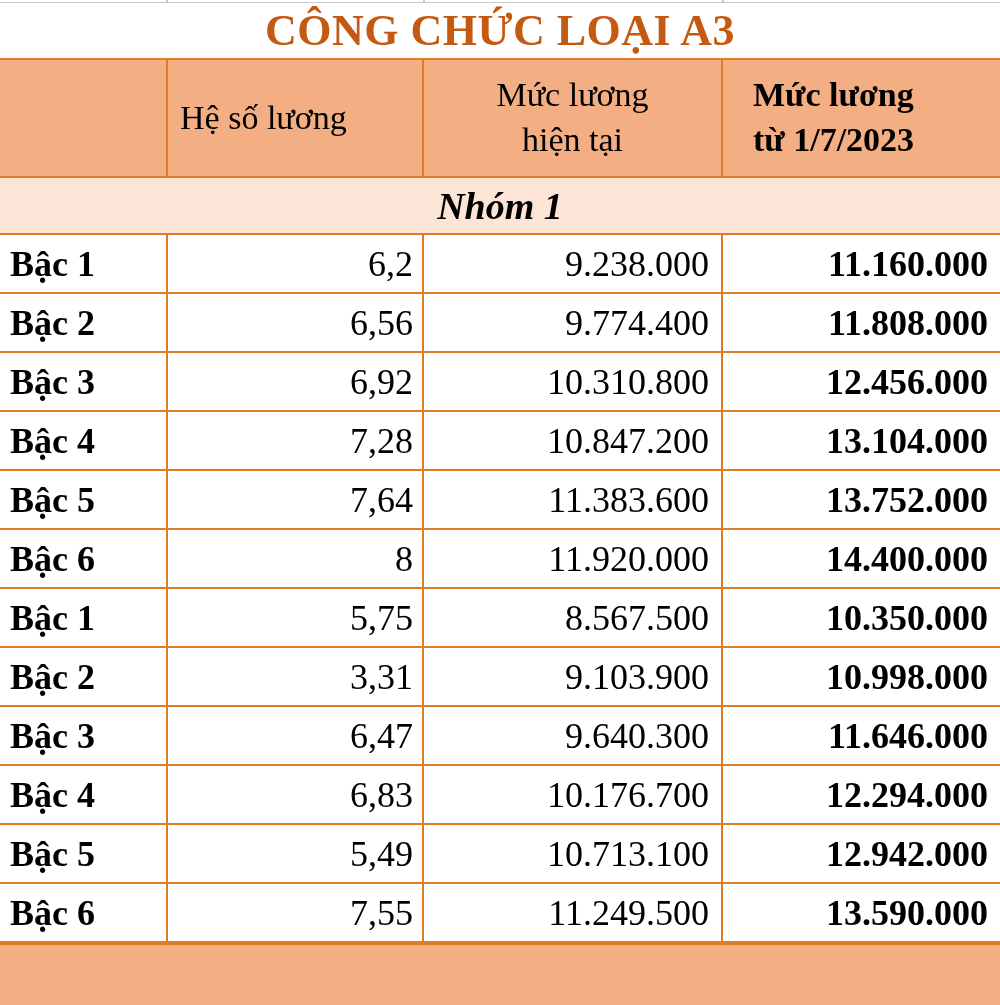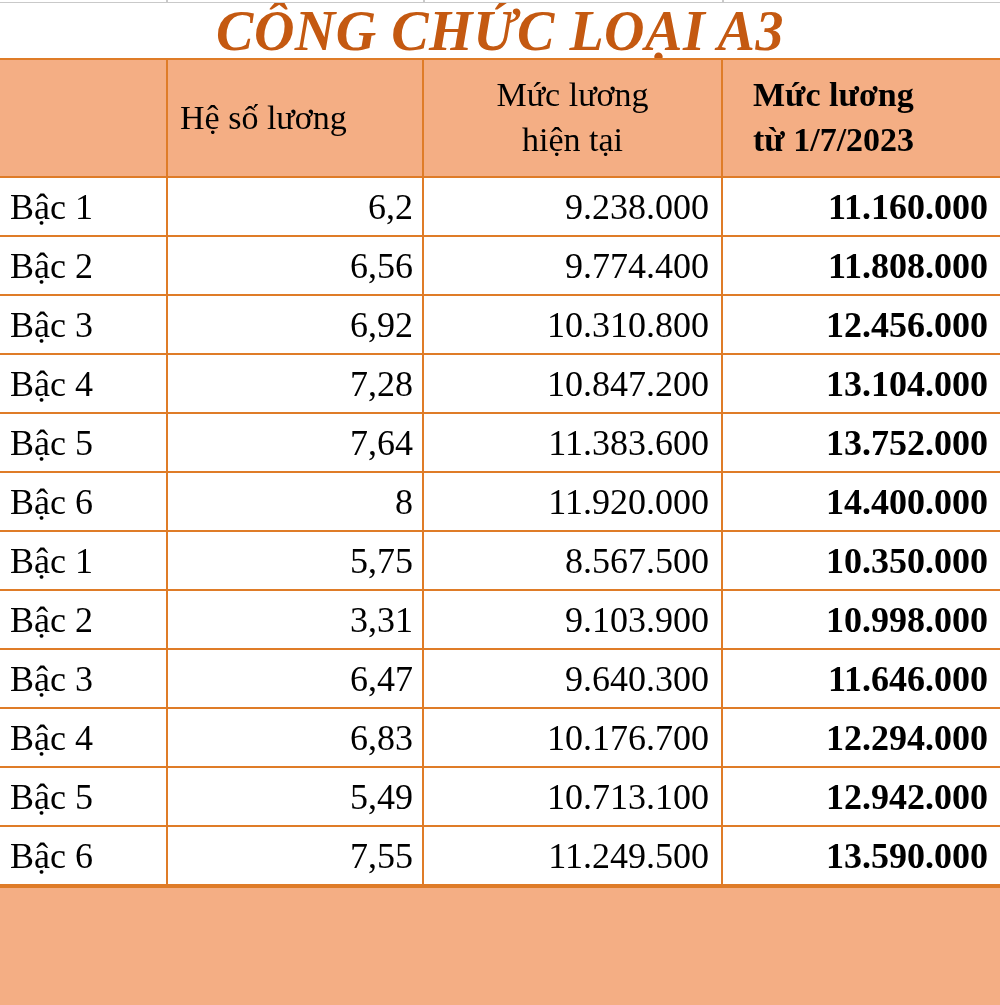--- a/index.html
+++ b/index.html
@@ -9,39 +9,39 @@
   .sheet { width: 1000px; height: 1005px; display: flex; flex-direction: column; }
 
   
   .remnant { position: relative; height: 3px; border-bottom: 1.5px solid #c9c9c9; background: #ffffff; flex: none; }
   .remnant .tick { position: absolute; top: 0; bottom: 0; width: 1.5px; background: #c9c9c9; }
   .tick.t1 { left: 166px; }
   .tick.t2 { left: 423px; }
   .tick.t3 { left: 722px; }
 
   .title-row { height: 55px; flex: none; display: flex; align-items: center; justify-content: center;
-               font-size: 56px; font-weight: bold; color: #c45911; letter-spacing: 0.5px; background: #ffffff; font-style: italic; }
+               font-size: 44px; font-weight: bold; color: #c45911; letter-spacing: 0.5px; background: #ffffff; }
 
   table.salary { border-collapse: collapse; table-layout: fixed; width: 1000px; flex: none; }
   table.salary td { border: 2px solid #df7c28; vertical-align: middle; font-size: 36px; overflow: hidden; }
   
   table.salary td:first-child { border-left: none; }
   table.salary td:last-child  { border-right: none; }
   table.salary tr.section td  { border-left: none; border-right: none; }
 
   tr.head td { background: #f4ae84; height: 118px; font-size: 34px; line-height: 1.32; }
   td.h-coef  { text-align: left; padding-left: 12px; }
   td.h-cur   { text-align: center; white-space: pre-line; }
   td.h-new   { text-align: left; padding-left: 30px; font-weight: bold; white-space: pre-line; }
 
   tr.section td { background: #fce4d6; height: 57px; text-align: center;
                   font-weight: bold; font-style: italic; font-size: 38px; }
 
   tr.data td { background: #ffffff; height: 59px; }
-  td.c-level { text-align: left;  padding-left: 10px; }
+  td.c-level { text-align: left;  padding-left: 10px; font-weight: bold; }
   td.c-coef  { text-align: right; padding-right: 9px; }
   td.c-cur   { text-align: right; padding-right: 12px; }
   td.c-new   { text-align: right; padding-right: 12px; font-weight: bold; }
 
   .bottom-strip { flex: 1; background: #f4ae84; border-top: 2px solid #df7c28; }
 </style>
 </head>
 <body>
 
 <div class="sheet">
@@ -65,20 +65,23 @@
     <tbody>
         <tr class="head">
       <td class="h-level"></td>
       <td class="h-coef">Hệ số lương</td>
       <td class="h-cur">Mức lương
 hiện tại</td>
       <td class="h-new">Mức lương
 từ 1/7/2023</td>
     </tr>
 
+    <tr class="section">
+      <td colspan="4">Nhóm 1</td>
+    </tr>
 
     <tr class="data">
       <td class="c-level">Bậc 1</td>
       <td class="c-coef">6,2</td>
       <td class="c-cur">9.238.000</td>
       <td class="c-new">11.160.000</td>
     </tr>
     <tr class="data">
       <td class="c-level">Bậc 2</td>
       <td class="c-coef">6,56</td>

